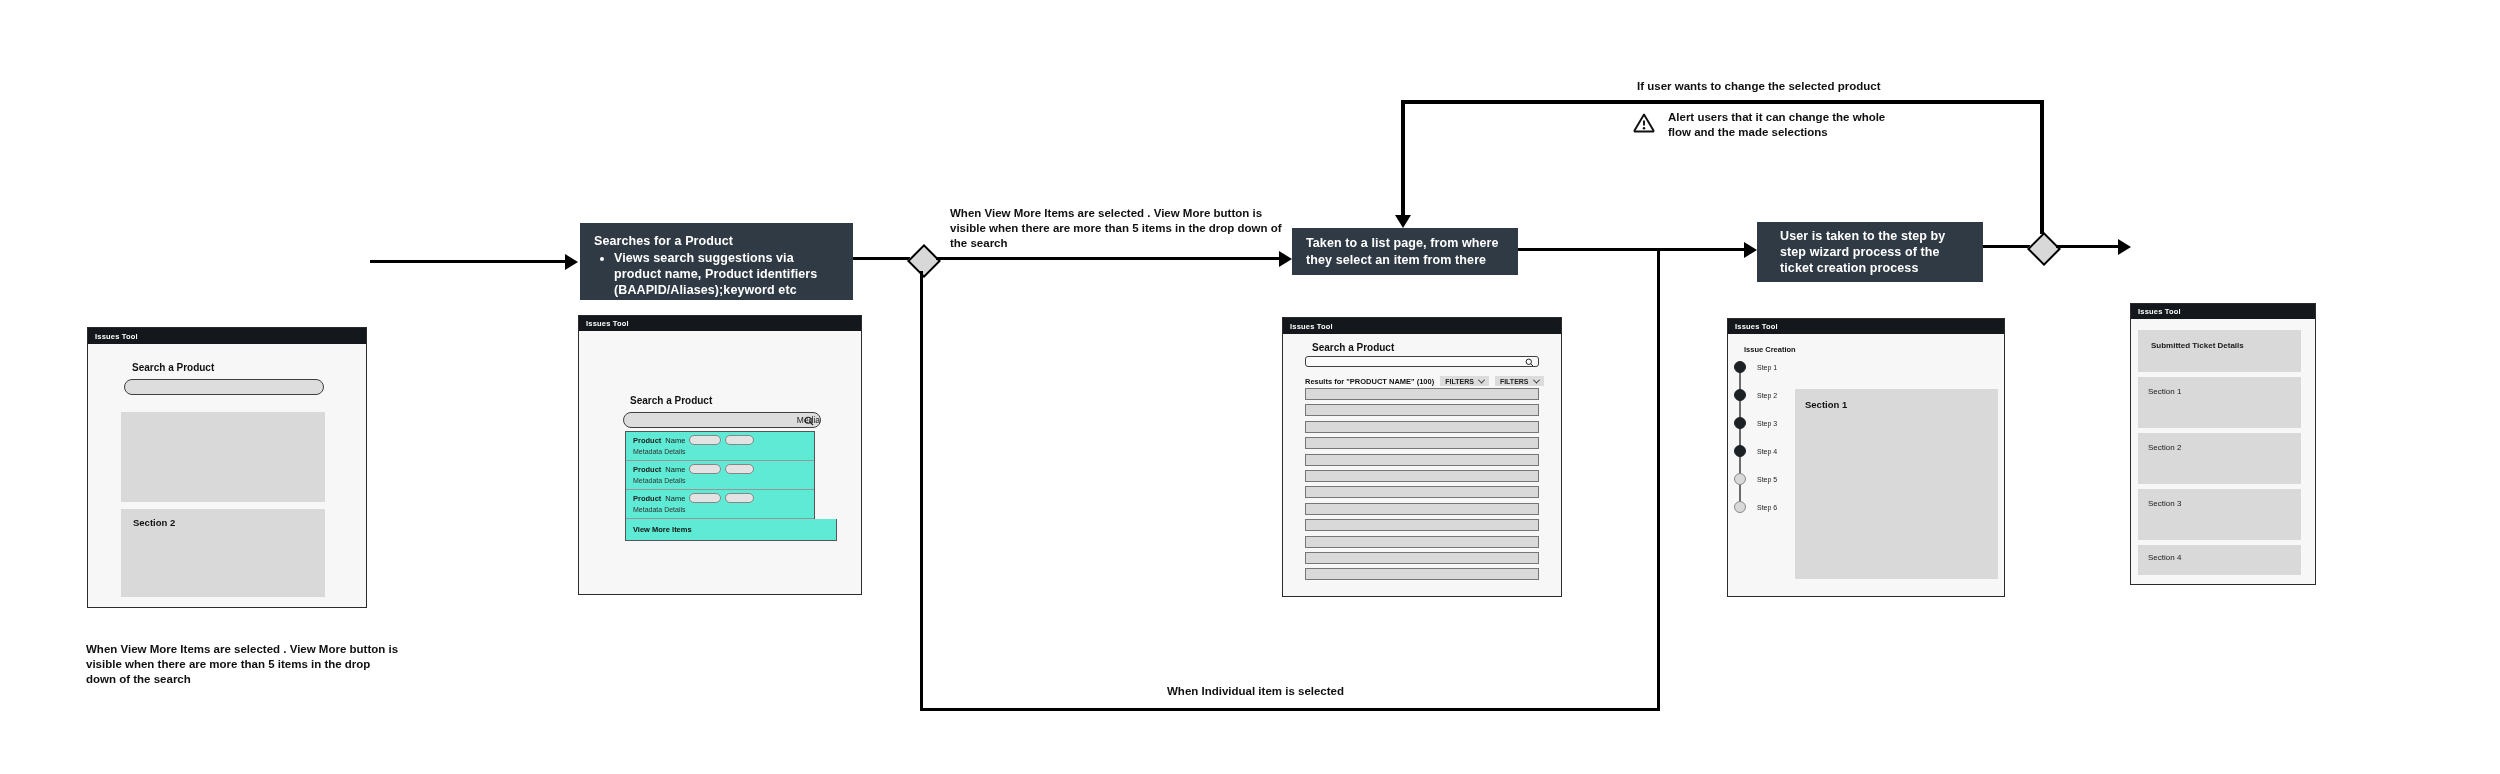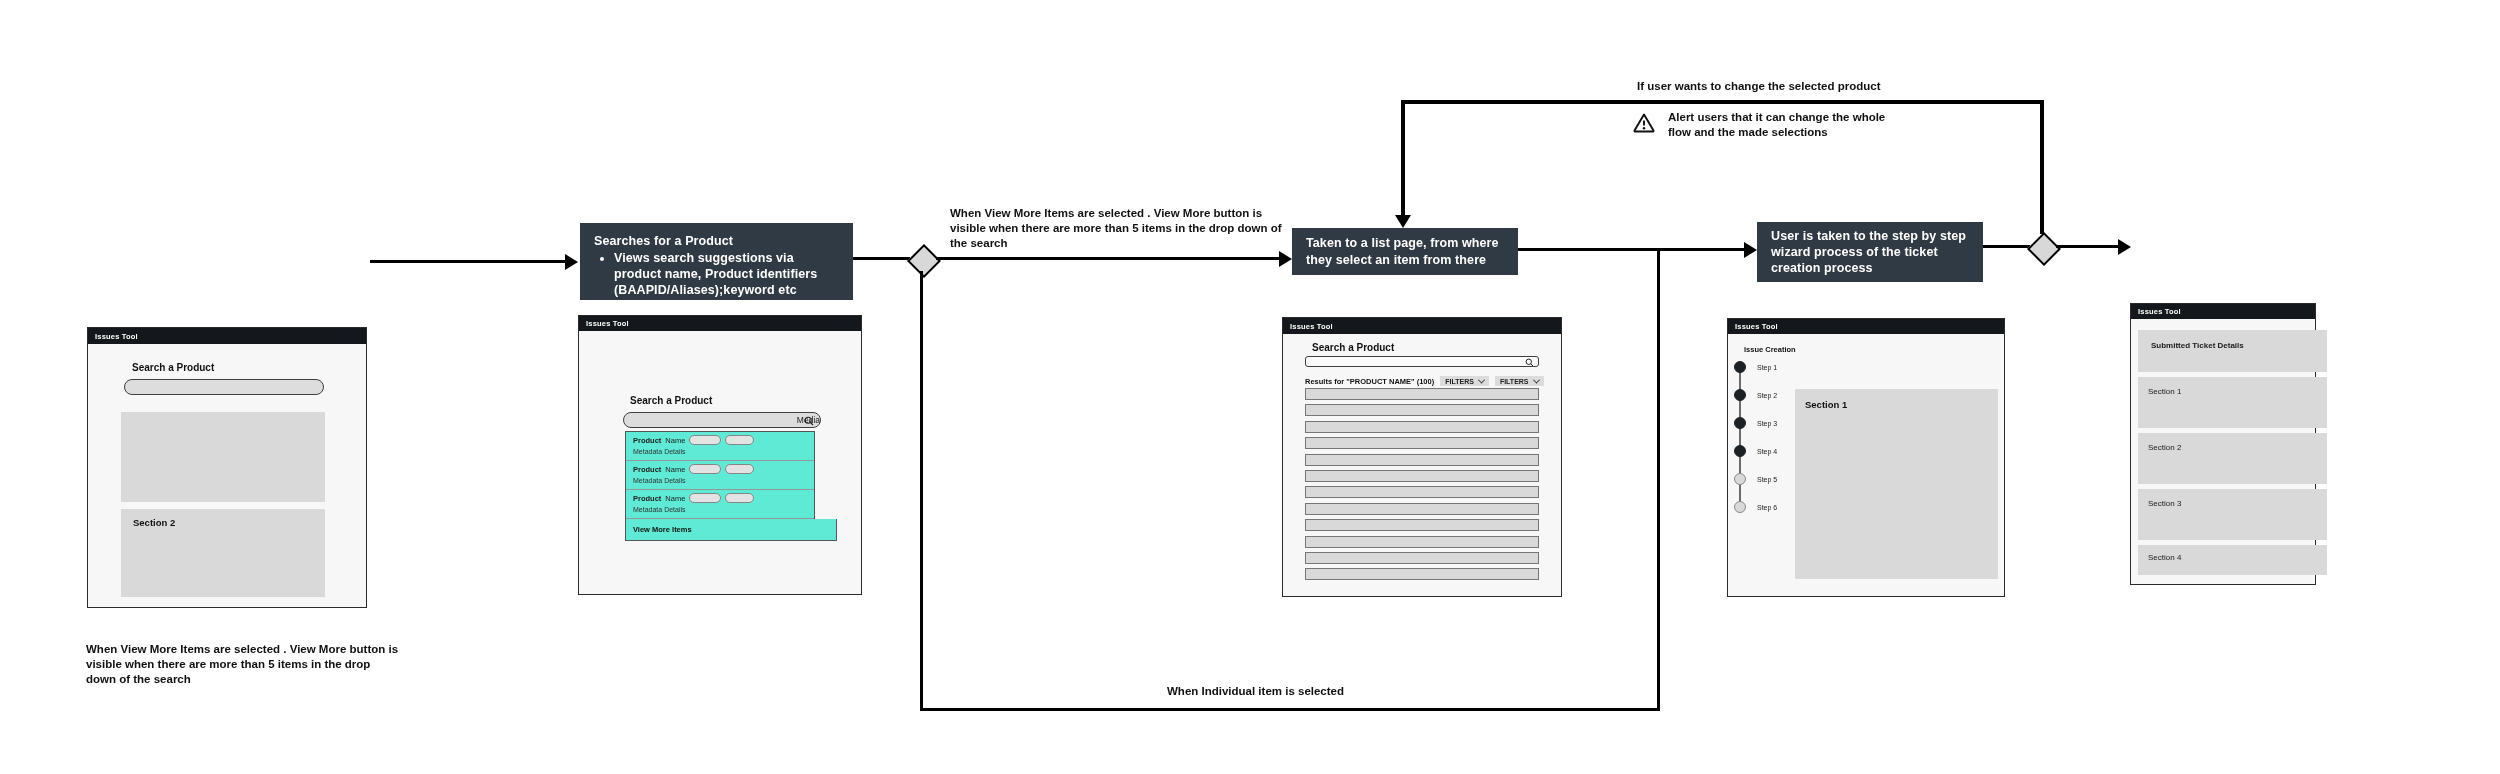--- a/index.html
+++ b/index.html
@@ -61,21 +61,21 @@
   .wz-steps{position:absolute;display:flex;flex-direction:column;}
   .wz-step{display:flex;align-items:center;height:28px;}
   .wz-dot{width:12px;height:12px;border-radius:50%;background:#d9d9d9;border:1px solid #8a8a8a;
           box-sizing:border-box;flex:0 0 auto;}
   .wz-dot.filled{background:#1c2126;border-color:#1c2126;}
   .wz-step-label{margin-left:11px;font-size:7px;color:#222;}
   .wz-connector{position:absolute;width:1.4px;background:#6b6b6b;}
 
   
   .wf5-blocks{position:absolute;}
-  .wf5-block{position:relative;box-sizing:border-box;width:189px;background:#d9d9d9;
+  .wf5-block{position:relative;box-sizing:border-box;width:163px;background:#d9d9d9;
              margin-bottom:5px;color:#1a1a1a;font-size:8px;padding:10px 0 0 10px;}
   .wf5-block:nth-of-type(1){height:42px;font-weight:bold;padding-top:11px;padding-left:13px;}
   .wf5-block:nth-of-type(2),.wf5-block:nth-of-type(3),.wf5-block:nth-of-type(4){height:51px;}
   .wf5-block:nth-of-type(5){height:30px;padding-top:8px;}
 
   .search-icon-svg{position:absolute;}
 </style>
 </head>
 <body>
 
@@ -125,21 +125,21 @@
     <p class="fb-title">Searches for a Product</p>
     <ul class="fb-ul">
       <li>Views search suggestions via product name, Product identifiers (BAAPID/Aliases);keyword etc</li>
     </ul>
   </div>
 
   <div class="flowbox center-v" style="left:1292px;top:228px;width:226px;height:47px;padding:0 14px;font-size:12.5px;line-height:1.3">
     <span>Taken to a list page, from where they select an item from there</span>
   </div>
 
-  <div class="flowbox center-v" style="left:1757px;top:222px;width:226px;height:60px;padding:0 14px;font-size:12.5px;line-height:1.3">
+  <div class="flowbox center-v" style="left:1757px;top:222px;width:226px;height:60px;padding:0 23px;font-size:12.5px;line-height:1.3">
     <span>User is taken to the step by step wizard process of the ticket creation process</span>
   </div>
 
 
   <div class="wireframe" style="left:87px;top:327px;width:280px;height:281px">
     <div class="wf-header" style="height:16px">
       <span>Issues Tool</span>
     </div>
     <div class="wf-label" style="left:37px;top:34px;font-size:10px">Search a Product</div>
     <div class="wf-input" style="left:36px;top:51px;width:200px;height:16px"></div>

